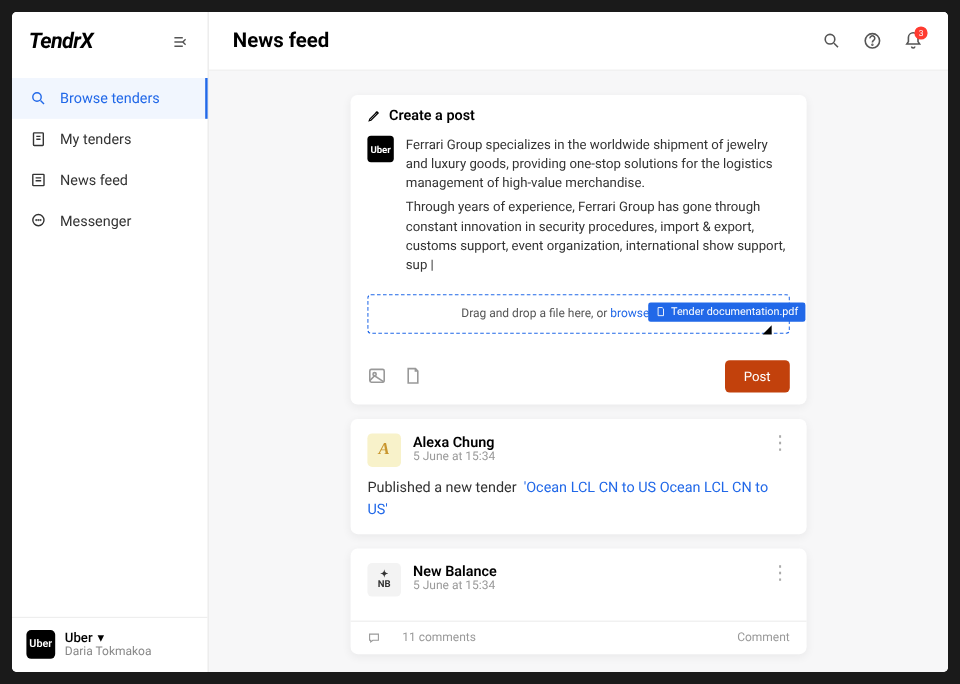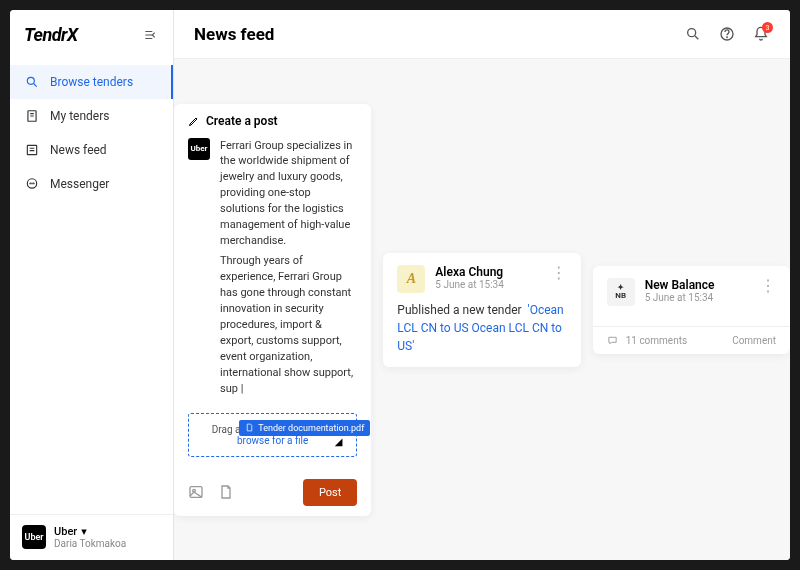--- a/index.html
+++ b/index.html
@@ -17,21 +17,21 @@
 .avatar{width:24px;height:24px;background:#000;color:#fff;border-radius:4px;display:flex;align-items:center;justify-content:center;font-size:9px;font-weight:600}
 .user-meta{display:flex;flex-direction:column;line-height:1.2}
 .user-name{font-size:11px;font-weight:500;display:flex;align-items:center;gap:4px}
 .user-sub{font-size:10px;color:#888}
 .main{flex:1;display:flex;flex-direction:column;background:#f7f7f8;overflow:hidden}
 .header{background:#fff;padding:14px 20px;display:flex;align-items:center;justify-content:space-between;border-bottom:1px solid #eee}
 .page-title{font-size:17px;font-weight:700}
 .header-icons{display:flex;align-items:center;gap:16px;color:#555}
 .hicon{width:18px;height:18px;display:flex;align-items:center;justify-content:center;cursor:pointer;position:relative}
 .badge{position:absolute;top:-3px;right:-3px;background:#ff3b30;color:#fff;border-radius:50%;font-size:7px;width:11px;height:11px;display:flex;align-items:center;justify-content:center}
-.feed{flex:1;overflow-y:auto;padding:20px 0;display:flex;flex-direction:row;align-items:center;gap:12px}
+.feed{flex:1;overflow-y:auto;padding:20px 0;display:flex;flex-direction:column;align-items:center;gap:12px}
 .card{background:#fff;width:380px;border-radius:6px;box-shadow:0 2px 8px rgba(0,0,0,0.06)}
 .composer-head{display:flex;align-items:center;gap:6px;padding:10px 14px;font-size:12px;font-weight:600}
 .composer-body{padding:0 14px 12px;position:relative}
 .post-content{display:flex;gap:10px;margin-bottom:12px}
 .sq-avatar{width:22px;height:22px;background:#000;border-radius:3px;flex-shrink:0;display:flex;align-items:center;justify-content:center;color:#fff;font-size:8px;font-weight:700}
 .post-text{font-size:11px;line-height:1.45;color:#333}
 .post-text p{margin-bottom:4px}
 .dropzone{border:1px dashed #2168e8;border-radius:3px;padding:10px;text-align:center;font-size:10px;color:#555;position:relative}
 .dropzone .browse{color:#2168e8}
 .file-chip{position:absolute;right:-14px;top:6px;background:#2168e8;color:#fff;font-size:9px;padding:3px 6px;border-radius:2px;display:flex;align-items:center;gap:4px;white-space:nowrap}
@@ -43,21 +43,21 @@
 .feed-head{display:flex;align-items:flex-start;gap:10px;margin-bottom:8px}
 .fav{width:28px;height:28px;border-radius:4px;display:flex;align-items:center;justify-content:center;font-size:14px;font-weight:700}
 .fav.alexa{background:#f8f2ca;color:#c9962e;font-family:Georgia,serif;font-style:italic}
 .fav.nb{background:#f3f3f3;color:#333;font-size:8px;font-weight:700;text-align:center;line-height:1}
 .feed-author{font-size:12px;font-weight:600}
 .feed-time{font-size:10px;color:#999}
 .feed-more{margin-left:auto;color:#aaa;font-size:16px;cursor:pointer;line-height:1}
 .feed-text{font-size:12px;color:#333;line-height:1.5}
 .tender-link{color:#2168e8}
 .feed-foot{border-top:1px solid #eee;padding:8px 14px;display:flex;align-items:center;justify-content:space-between;font-size:10px;color:#999}
-.comment-count{display:flex;align-items:center;gap:8px}
+.comment-count{display:flex;align-items:center;gap:18px}
 svg{display:block}
 </style>
 </head>
 <body>
 
 <div class="app">
   <aside class="sidebar">
     <div class="logo-row">
       <div class="logo">TendrX</div>
       <div class="collapse-btn">

